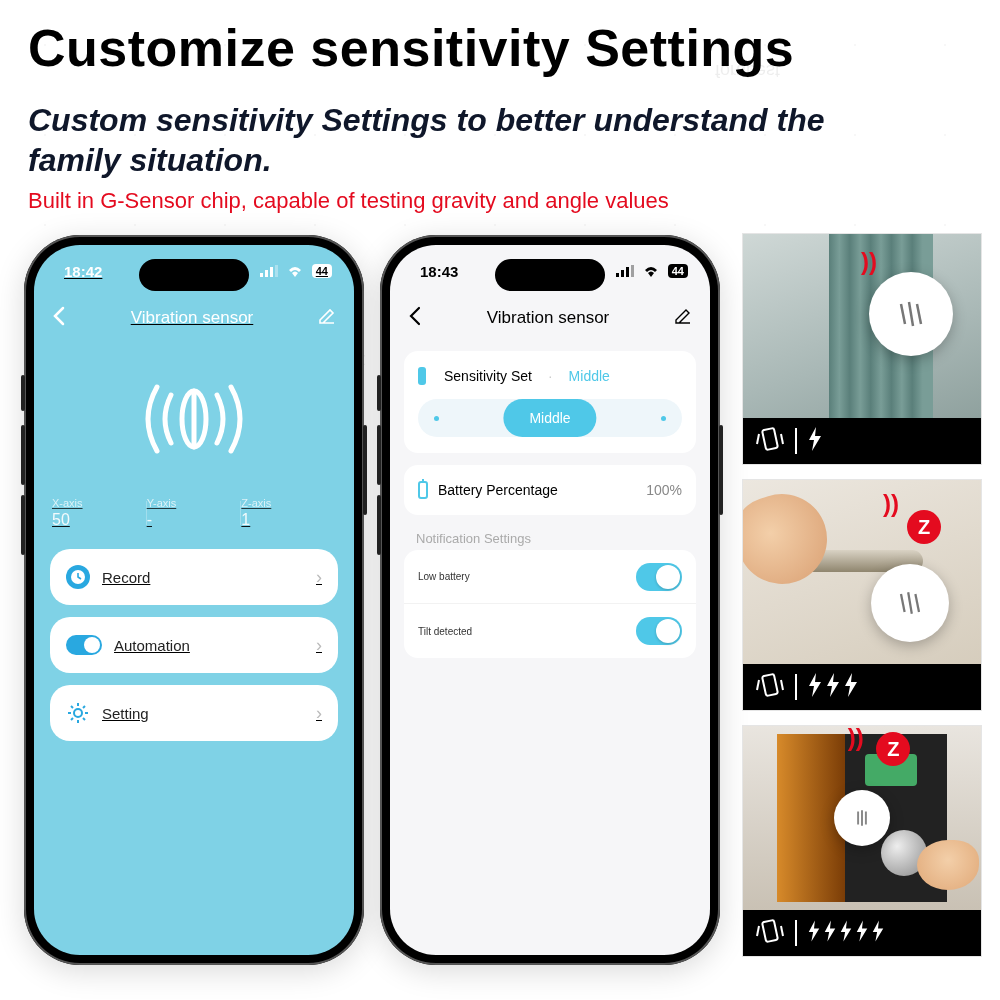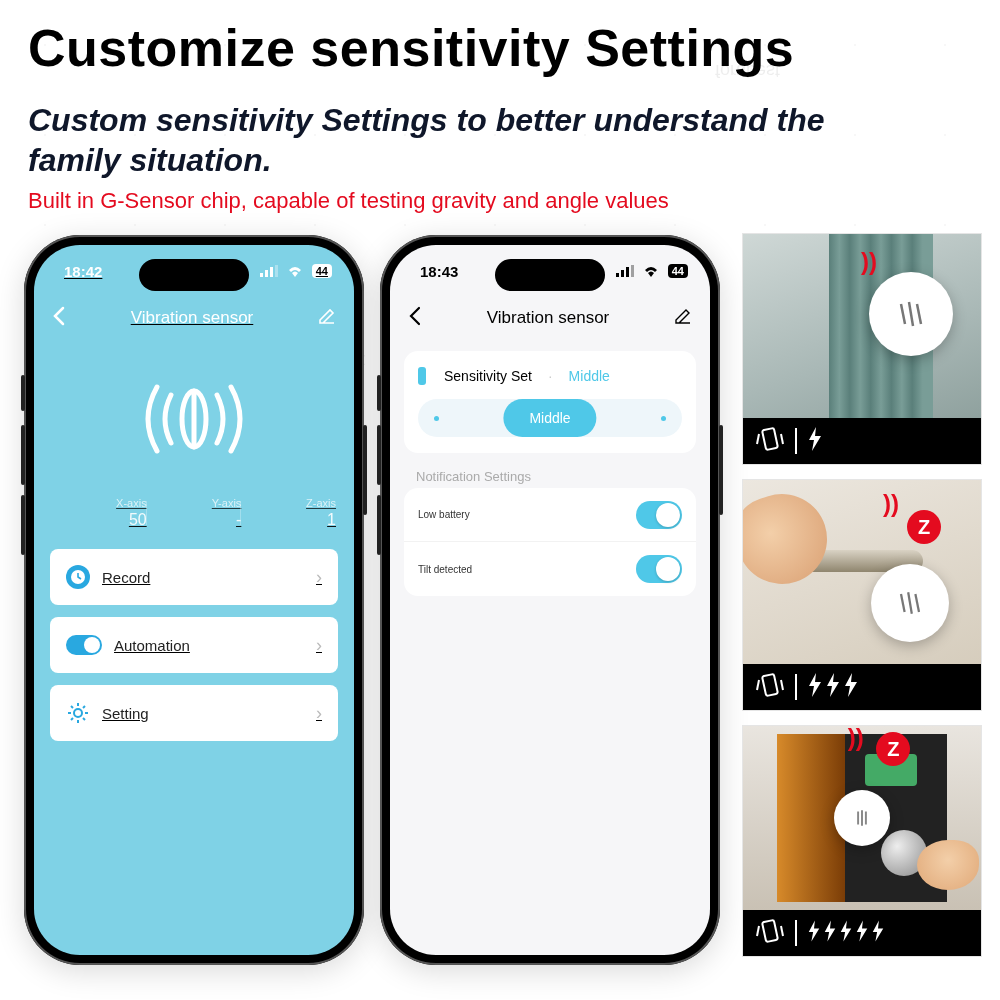--- a/index.html
+++ b/index.html
@@ -32,26 +32,26 @@
   .statusbar { height:52px; display:flex; align-items:center; justify-content:space-between; padding:0 22px 0 30px; font-size:15px; font-weight:700; position:relative; z-index:4;}
   .statusbar .right { display:flex; align-items:center; gap:8px;}
   
   .phone1 { left: 24px; text-decoration: underline; }
   .phone1 .screen { background: #7fd2e6; }
   .phone1 .statusbar { color:#fff; }
   .navbar1 { height:42px; display:flex; align-items:center; justify-content:space-between; padding:0 18px; color:#fff;}
   .navbar1 .title-sm { font-size:17px; font-weight:500;}
   .vib-icon-wrap { display:flex; justify-content:center; padding:32px 0 26px;}
   .axes { display:flex; justify-content:space-around; padding:0 18px 20px; color:#fff; font-size:12px; opacity:.9;}
-  .axis { text-align:right; flex:1; position:relative;}
+  .axis { text-align:left; flex:1; position:relative;}
   .axis:not(:last-child)::after { content:""; position:absolute; right:0; top:4px; bottom:4px; width:1px; background:rgba(255,255,255,.3);}
   .axis .lbl { font-size:11px; opacity:.8;}
   .axis .val { font-size:16px; font-weight:500; margin-top:2px;}
   .cards { padding: 0 16px; display:flex; flex-direction:column; gap:12px;}
-  .card { background:#fff; border-radius:8px; height:56px; display:flex; align-items:center; padding:0 16px; font-size:15px; color:#222;}
+  .card { background:#fff; border-radius:20px; height:56px; display:flex; align-items:center; padding:0 16px; font-size:15px; color:#222;}
   .card .ic { width:24px; height:24px; margin-right:12px; border-radius:12px; display:flex; align-items:center; justify-content:center;}
   .card .chev { margin-left:auto; color:#bbb; font-size:18px;}
   .clock-ic { background:#29a8e0;}
   .auto-ic { width:36px; height:20px; border-radius:10px; background:#29a8e0; position:relative; margin-right:12px;}
   .auto-ic::after{content:"";position:absolute;width:16px;height:16px;background:#fff;border-radius:8px;top:2px;right:2px;}
   .gear-ic { background:transparent; color:#29a8e0;}
   
   .phone2 { left: 380px; }
   .phone2 .screen { background:#f6f6f8; }
   .phone2 .statusbar { color:#000;}
@@ -280,20 +280,25 @@
         <span class="sep">·</span>
         <span class="val">Middle</span>
       </div>
       <div class="slider-wrap">
         <span class="dot"></span>
         <span class="dot" style="opacity:0"></span>
         <span class="dot"></span>
         <div class="slider-pill">Middle</div>
       </div>
     </div>
+    <div class="batt-row">
+      <span class="b-ic"></span>
+      <span>Battery Percentage</span>
+      <span class="pct">100%</span>
+    </div>
     <div class="section-lbl">Notification Settings</div>
     <div class="toggle-list">
       <div class="toggle-row">
         <span>Low battery</span>
         <span class="toggle"></span>
       </div>
       <div class="toggle-row">
         <span>Tilt detected</span>
         <span class="toggle"></span>
       </div>

